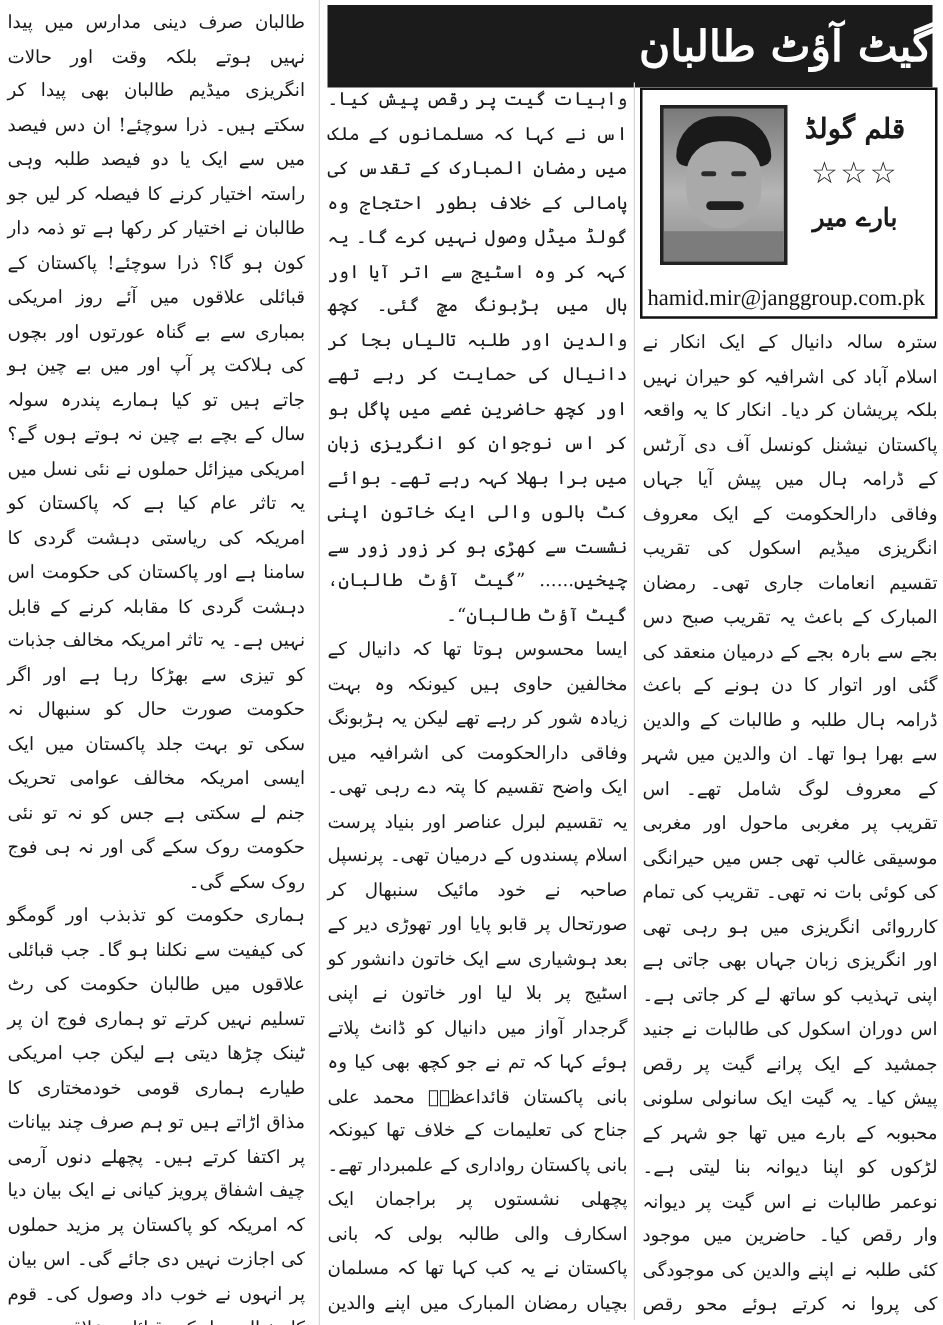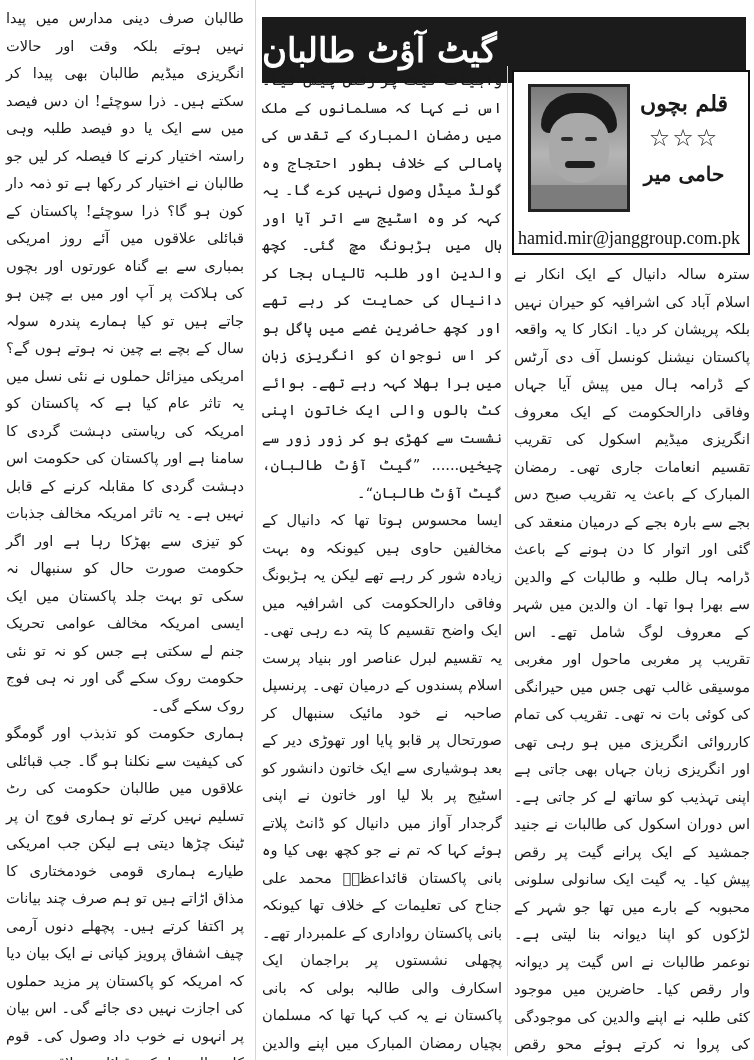--- a/index.html
+++ b/index.html
@@ -1,21 +1,21 @@
 <!DOCTYPE html>
 <html><head>
 <meta charset="utf-8">
 <style>
   html, body { margin: 0; padding: 0; background: #ffffff; }
   body { width: 754px; height: 1060px; position: relative; overflow: hidden;
          font-family: "DejaVu Sans", sans-serif; color: #1a1a1a; }
   .page { position: absolute; left: 0; top: 0; width: 754px; height: 1060px; }
 
-  .title-bar { position: absolute; left: 262px; top: 17px; width: 484px; height: 66px;
-               background: #1b1b1b; display: flex; align-items: center; justify-content: flex-start; }
+  .title-bar { position: absolute; left: 262px; top: 4px; width: 484px; height: 66px;
+               background: #1b1b1b; display: flex; align-items: center; justify-content: flex-end; }
   .title-bar .title { color: #ffffff; font-size: 34px; font-weight: bold; direction: rtl;
                       font-family: "DejaVu Serif", serif; letter-spacing: 1px; }
 
   .byline-box { position: absolute; left: 512px; top: 70px; width: 238px; height: 185px;
                 border: 2px solid #111; box-sizing: border-box; background: #fff; }
   .photo { position: absolute; left: 14px; top: 12px; width: 102px; height: 128px;
            background: linear-gradient(180deg, #7a7a7a 0%, #9b9b9b 30%, #b5b5b5 55%, #8d8d8d 100%);
            border: 3px solid #222; box-sizing: border-box; overflow: hidden; }
   .photo .hair { position: absolute; left: 10px; top: 6px; width: 76px; height: 40px;
                  background: #1a1a1a; border-radius: 40px 40px 10px 10px; }
@@ -57,23 +57,23 @@
   <div class="byline-box">
     <div class="photo">
       <div class="hair"></div>
       <div class="face"></div>
       <div class="eye-l"></div>
       <div class="eye-r"></div>
       <div class="mustache"></div>
       <div class="shirt"></div>
     </div>
     <div class="column-label">
-      <span class="name">قلم بچوں</span>
+      <span class="name">قلم گولڈ</span>
       <span class="stars">☆☆☆</span>
-      <span class="author">حامی میر</span>
+      <span class="author">بارے میر</span>
     </div>
     <span class="email">hamid.mir@janggroup.com.pk</span>
   </div>
 
   <div class="divider d1"></div>
   <div class="divider d2"></div>
 
   <div class="col col-right">
     <p>سترہ سالہ دانیال کے ایک انکار نے اسلام آباد کی اشرافیہ کو حیران نہیں بلکہ پریشان کر دیا۔ انکار کا یہ واقعہ پاکستان نیشنل کونسل آف دی آرٹس کے ڈرامہ ہال میں پیش آیا جہاں وفاقی دارالحکومت کے ایک معروف انگریزی میڈیم اسکول کی تقریب تقسیم انعامات جاری تھی۔ رمضان المبارک کے باعث یہ تقریب صبح دس بجے سے بارہ بجے کے درمیان منعقد کی گئی اور اتوار کا دن ہونے کے باعث ڈرامہ ہال طلبہ و طالبات کے والدین سے بھرا ہوا تھا۔ ان والدین میں شہر کے معروف لوگ شامل تھے۔ اس تقریب پر مغربی ماحول اور مغربی موسیقی غالب تھی جس میں حیرانگی کی کوئی بات نہ تھی۔ تقریب کی تمام کارروائی انگریزی میں ہو رہی تھی اور انگریزی زبان جہاں بھی جاتی ہے اپنی تہذیب کو ساتھ لے کر جاتی ہے۔ اس دوران اسکول کی طالبات نے جنید جمشید کے ایک پرانے گیت پر رقص پیش کیا۔ یہ گیت ایک سانولی سلونی محبوبہ کے بارے میں تھا جو شہر کے لڑکوں کو اپنا دیوانہ بنا لیتی ہے۔ نوعمر طالبات نے اس گیت پر دیوانہ وار رقص کیا۔ حاضرین میں موجود کئی طلبہ نے اپنے والدین کی موجودگی کی پروا نہ کرتے ہوئے محو رقص طالبات کو چیخ چیخ کر داد دی۔</p>
 

